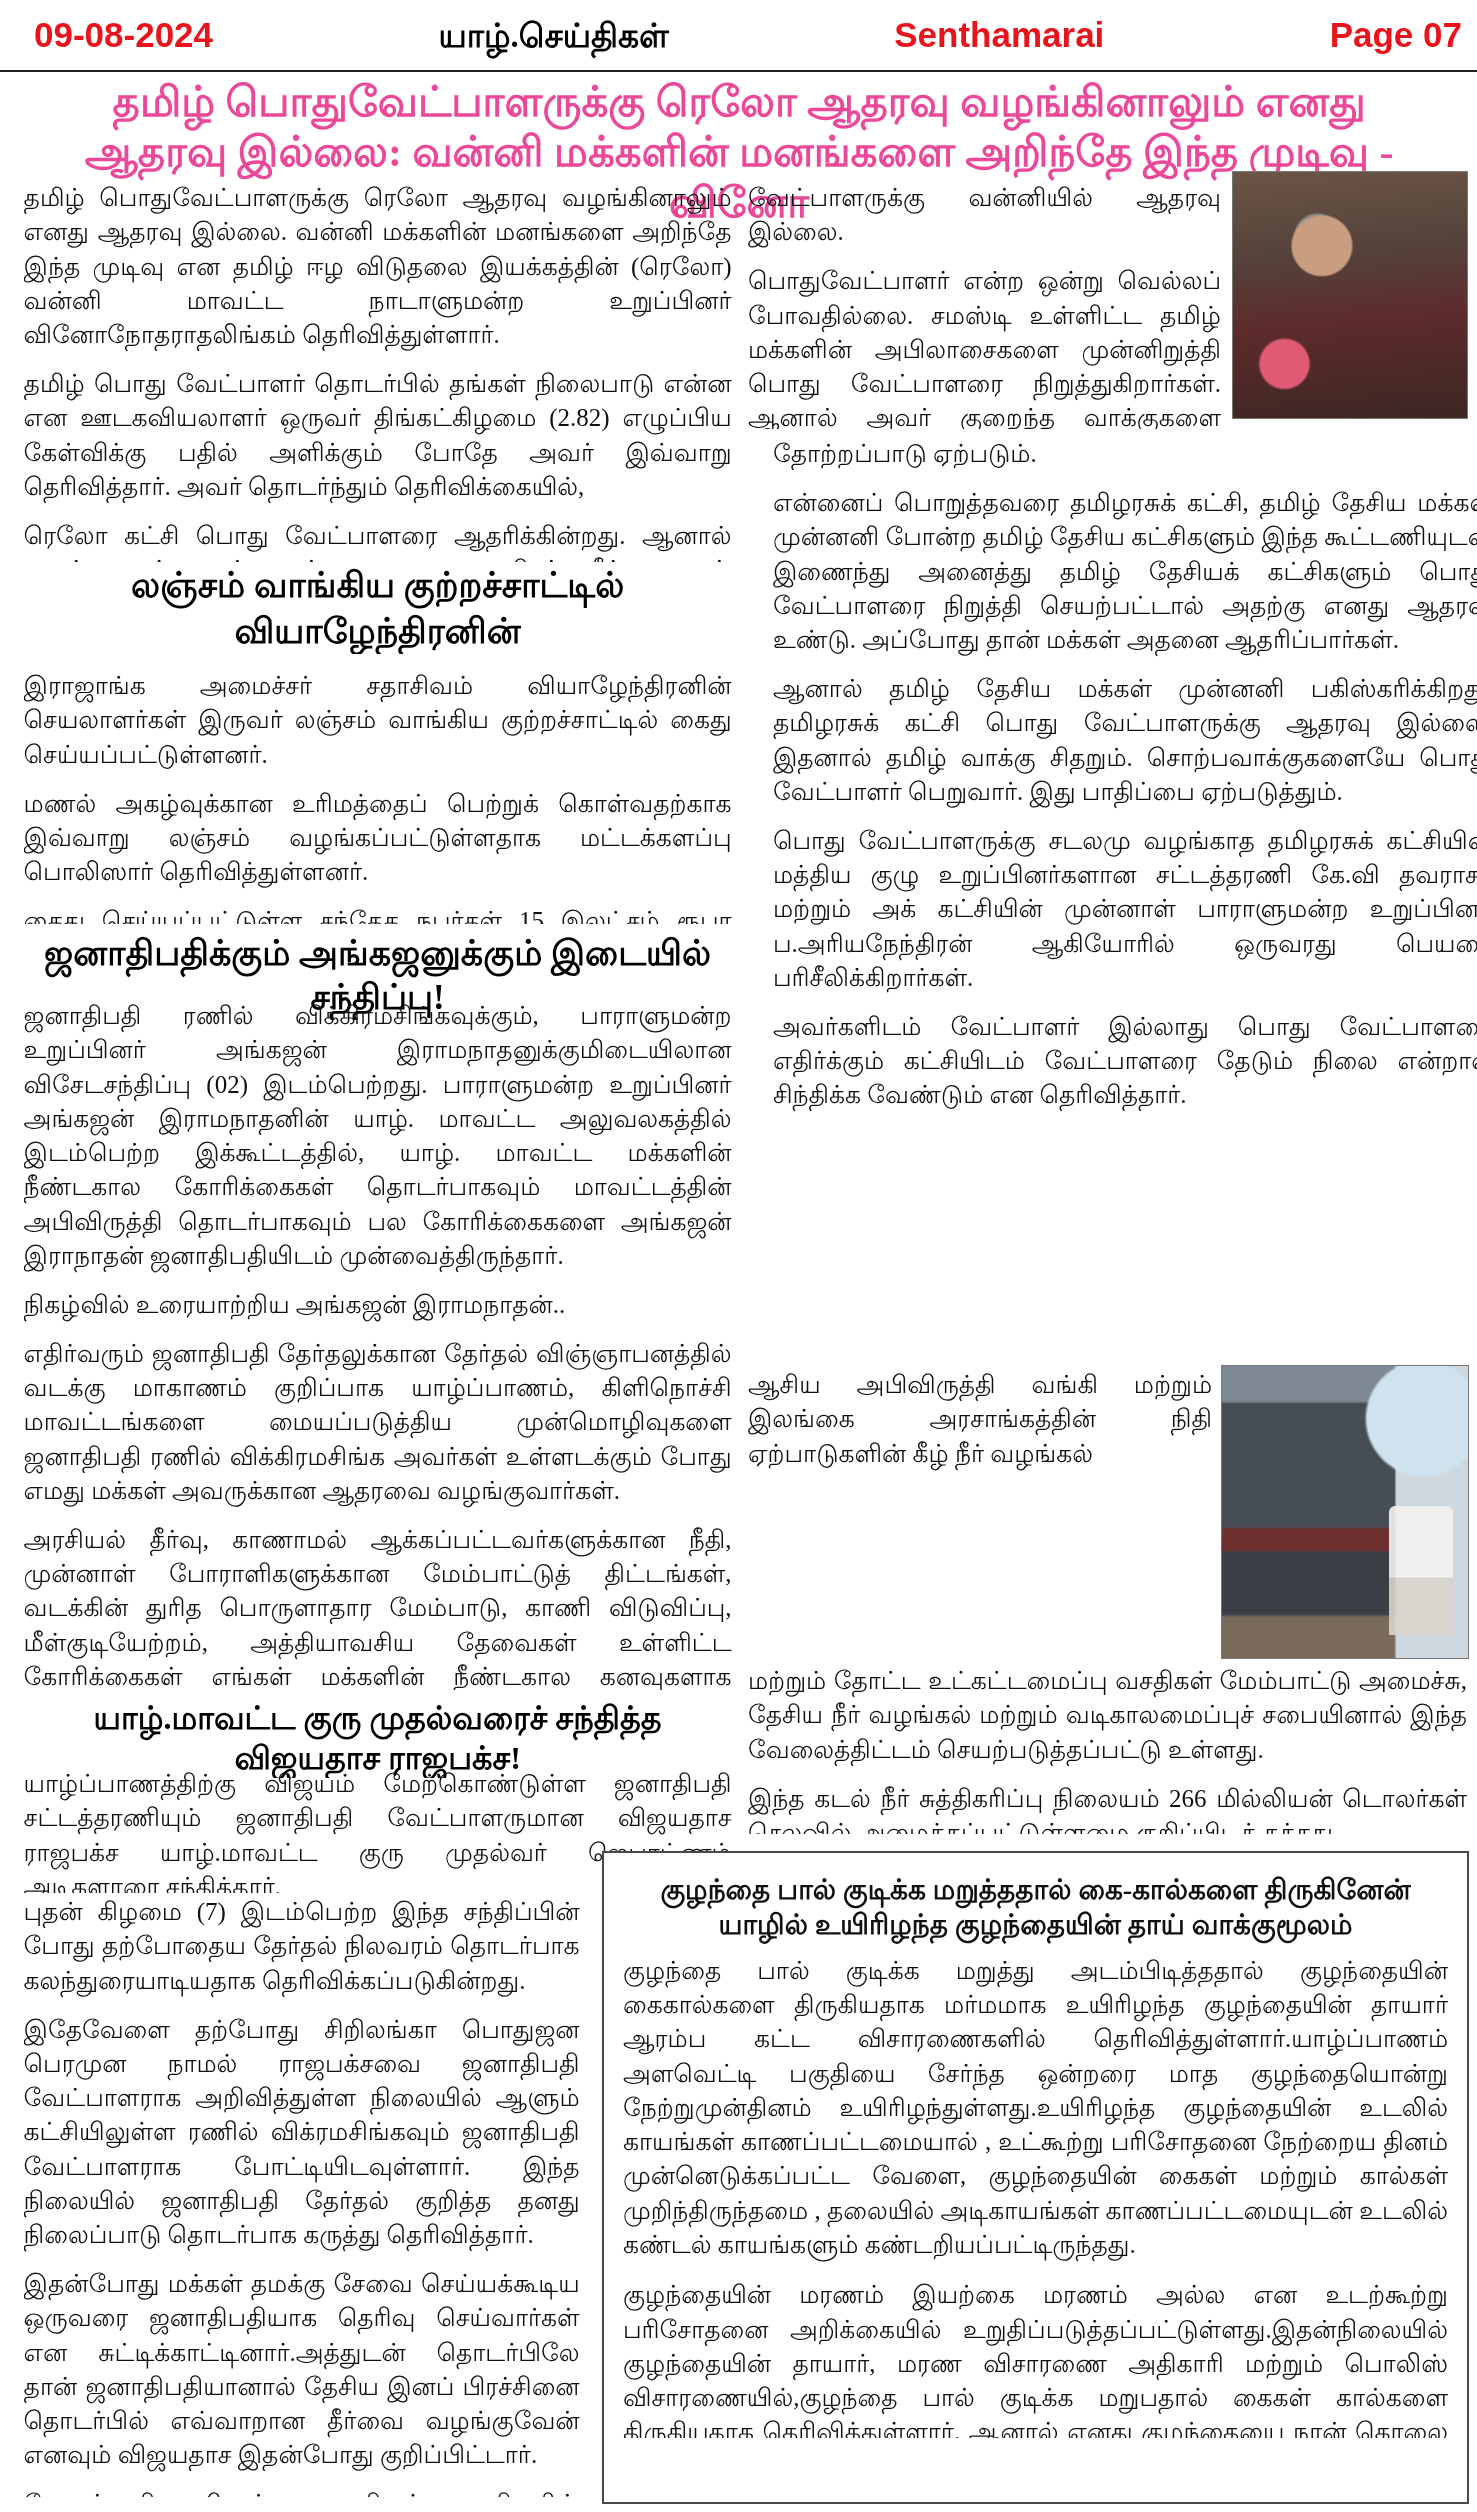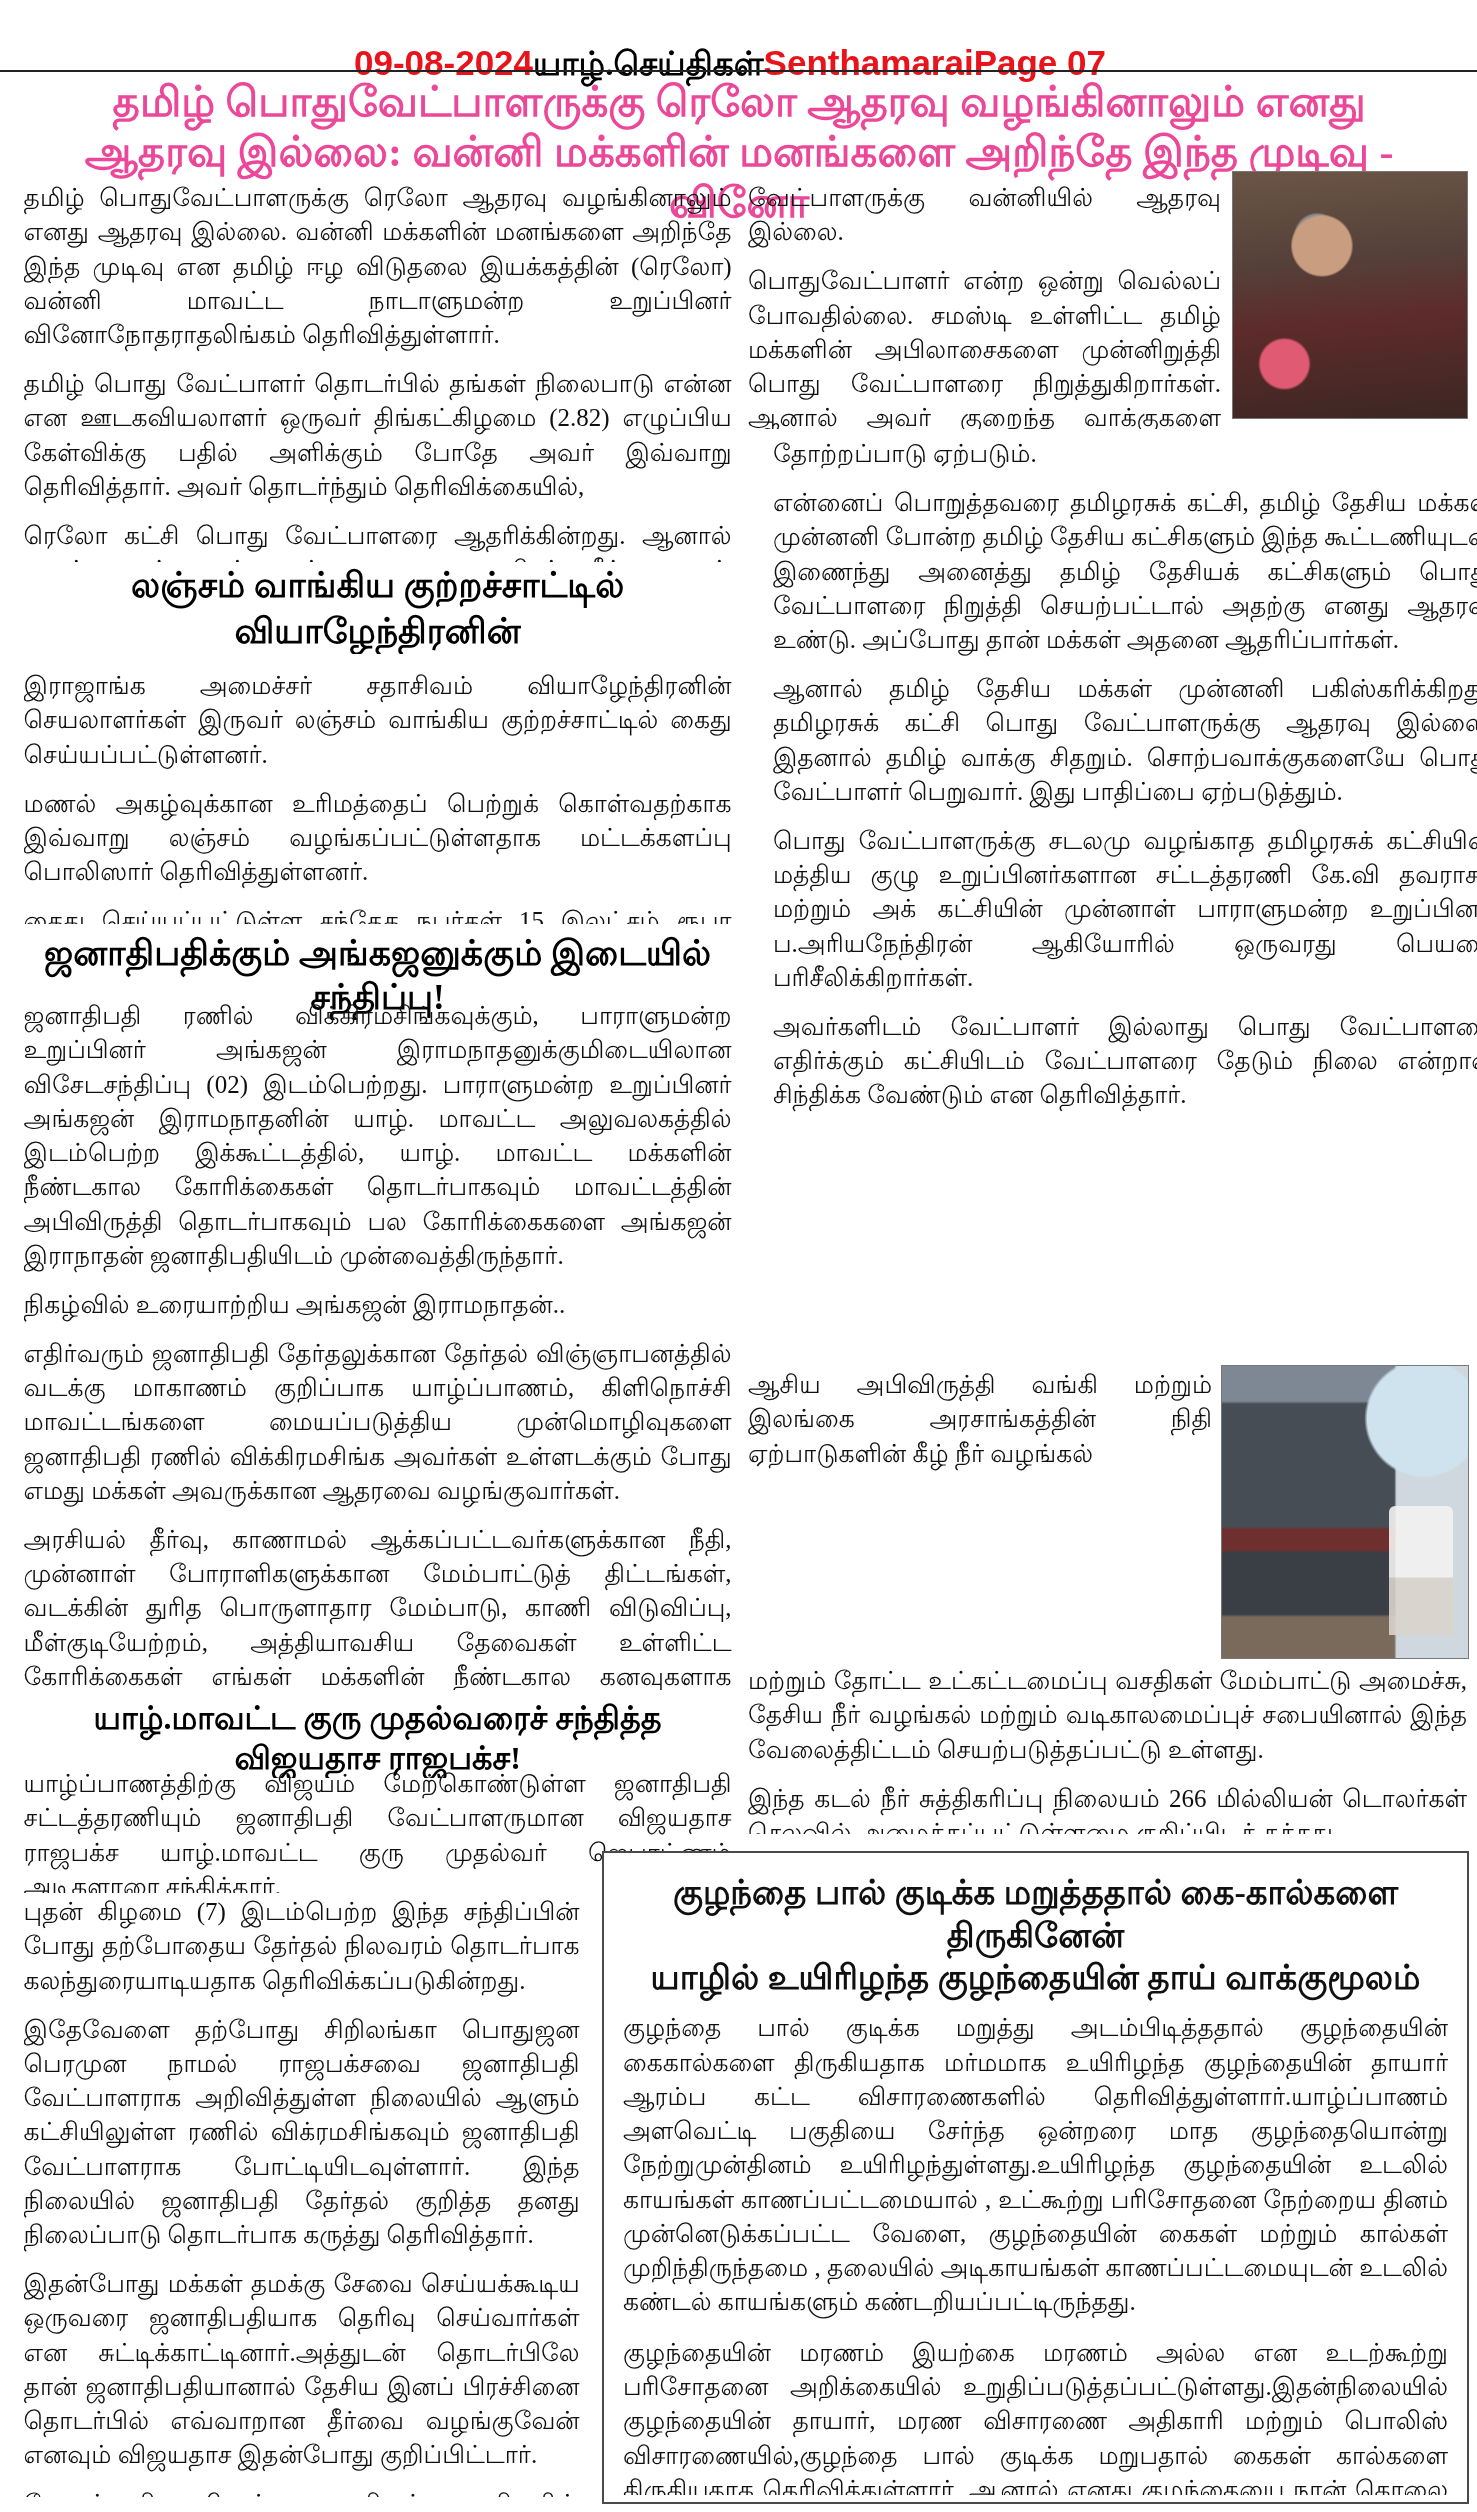--- a/index.html
+++ b/index.html
@@ -1,20 +1,20 @@
 <!DOCTYPE html>
 <html style="font-size:11.8px"><head>
 <meta charset="utf-8">
 <style>
   html,body{margin:0;padding:0;background:#e9e9e9;}
   .page{position:relative;width:1478px;height:2512px;background:#ffffff;
         font-family:"Liberation Serif","DejaVu Serif",serif;color:#101010;overflow:hidden;}
   
-  .hdr{position:absolute;top:14.8px;left:16px;width:1428px;display:flex;
-       justify-content:center;align-items:baseline;margin-top:28px;}
+  .hdr{position:absolute;top:14.8px;left:34px;width:1428px;display:flex;
+       justify-content:space-between;align-items:baseline;}
   .hdr-date,.hdr-brand,.hdr-page{color:#e8131b;font-weight:bold;font-size:35px;
        font-family:"Liberation Sans","DejaVu Sans",sans-serif;}
   .hdr-section{color:#000;font-size:33px;font-weight:bold;}
   .hdr-rule{position:absolute;top:70px;left:0;width:1478px;border-top:2.2px solid #222;}
   
   .headline{position:absolute;top:77px;left:29.6px;width:1419px;text-align:center;
             font-weight:bold;font-size:42px;line-height:1.2;color:#ec4899;}
   
   .tblock{position:absolute;font-size:25px;line-height:1.37;text-align:justify;overflow:hidden;}
   .tblock p{margin:0 0 14.8px 0;}
@@ -28,21 +28,21 @@
       linear-gradient(175deg,#6b5546 0%, #55413a 35%, #5d2b2b 60%, #3c2723 100%);}
   .photo-plant{background:
       radial-gradient(circle at 82% 18%, #cfe3ef 0 18%, rgba(0,0,0,0) 19%),
       linear-gradient(90deg, rgba(0,0,0,0) 70%, #cfd8de 71% 100%),
       linear-gradient(180deg, #7e8894 0 12%, #474d55 13% 55%, #6e2f2f 56% 63%, #3a3f46 64% 85%, #7a6a5c 86% 100%);}
   .photo-figures{position:absolute;right:6%;bottom:8%;width:26%;height:44%;
       background:linear-gradient(180deg,#f2f2f0 0 55%, #d9d4cc 56% 100%);
       border-radius:5.9px 5.9px 0 0;opacity:.9;}
   
   .boxart{position:absolute;border:2.2px solid #4a4a4a;background:#fff;}
-  .boxart .bx-h{font-weight:bold;text-align:center;font-size:34px;line-height:1.25;margin:19px 14.8px 7.4px 14.8px;}
+  .boxart .bx-h{font-weight:bold;text-align:center;font-size:28px;line-height:1.25;margin:19px 14.8px 7.4px 14.8px;}
   .boxart .bx-body{margin:11.8px 19px 0 19px;font-size:25px;line-height:1.37;text-align:justify;overflow:hidden;}
   .boxart .bx-body p{margin:0 0 16.3px 0;}
 </style>
 </head>
 <body>
 
 <div class="page">
 
   <div class="hdr">
     <span class="hdr-date">09-08-2024</span>

